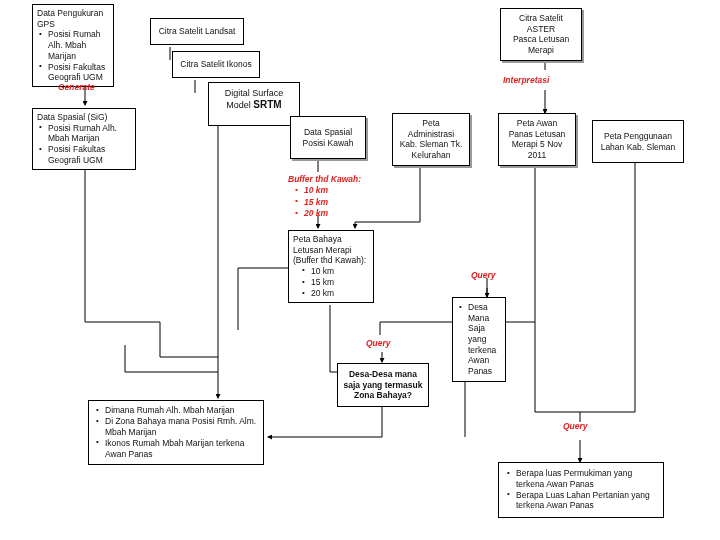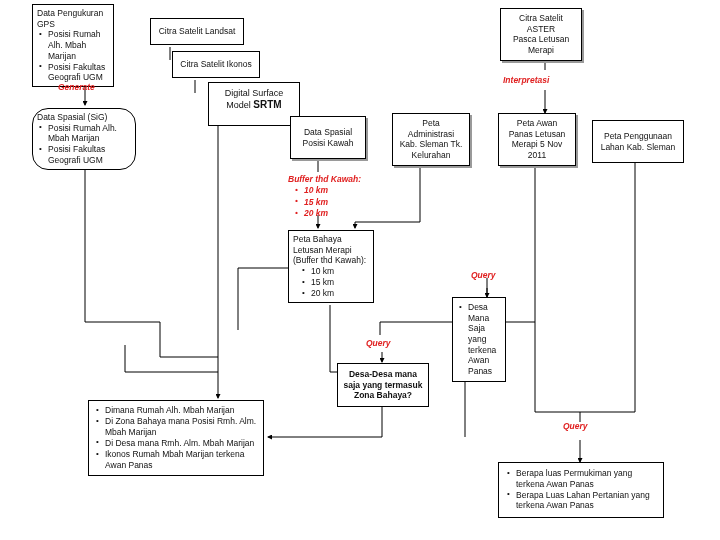--- a/index.html
+++ b/index.html
@@ -146,21 +146,21 @@
   <div class="node left-title" style="left:32px; top:4px; width:82px;">
     <span class="title">Data Pengukuran GPS</span>
     <ul class="bullets">
       <li>Posisi Rumah Alh. Mbah Marijan</li>
       <li>Posisi Fakultas Geografi UGM</li>
     </ul>
   </div>
 
   <div class="redlabel" style="left:58px; top:82px;">Generate</div>
 
-  <div class="node left-title" style="left:32px; top:108px; width:104px;border-radius:16px;">
+  <div class="node left-title" style="left:32px; top:108px; width:104px;">
     <span class="title">Data Spasial (SiG)</span>
     <ul class="bullets">
       <li>Posisi Rumah Alh. Mbah Marijan</li>
       <li>Posisi Fakultas Geografi UGM</li>
     </ul>
   </div>
 
   <div class="node" style="left:150px; top:18px; width:94px; padding-top:7px; padding-bottom:7px;">
     <span class="title">Citra Satelit Landsat</span>
   </div>
@@ -240,21 +240,20 @@
   <div class="node left-title" style="left:452px; top:297px; width:54px; padding-top:4px; padding-bottom:4px;">
     <ul class="bullets">
       <li>Desa Mana Saja yang terkena Awan Panas</li>
     </ul>
   </div>
 
   <div class="node left-title" style="left:88px; top:400px; width:176px; padding:4px 5px;">
     <ul class="bullets">
       <li>Dimana Rumah Alh. Mbah Marijan</li>
       <li>Di Zona Bahaya mana Posisi Rmh. Alm. Mbah Marijan</li>
-      <li>Di Desa mana Rmh. Alm. Mbah Marijan</li>
       <li>Ikonos Rumah Mbah Marijan terkena Awan Panas</li>
     </ul>
   </div>
 
   <div class="redlabel" style="left:563px; top:421px;">Query</div>
 
   <div class="node left-title" style="left:498px; top:462px; width:166px; padding:5px 6px;">
     <ul class="bullets">
       <li>Berapa luas Permukiman yang terkena Awan Panas</li>
       <li>Berapa Luas Lahan Pertanian yang terkena Awan Panas</li>

